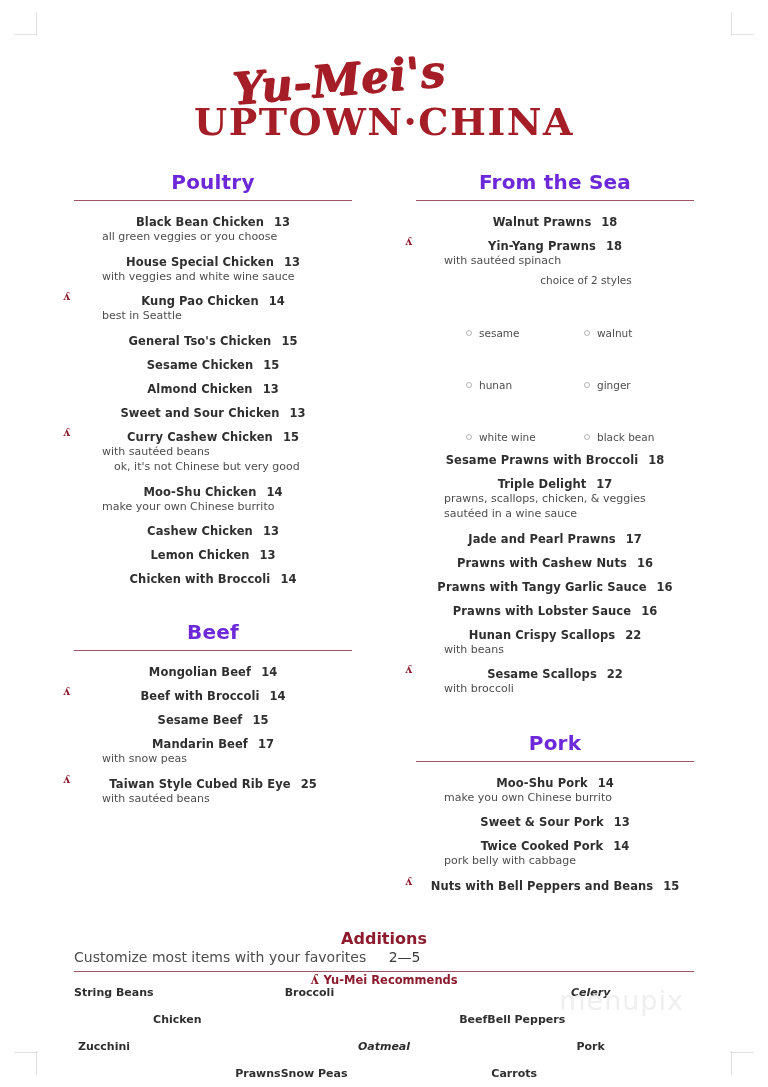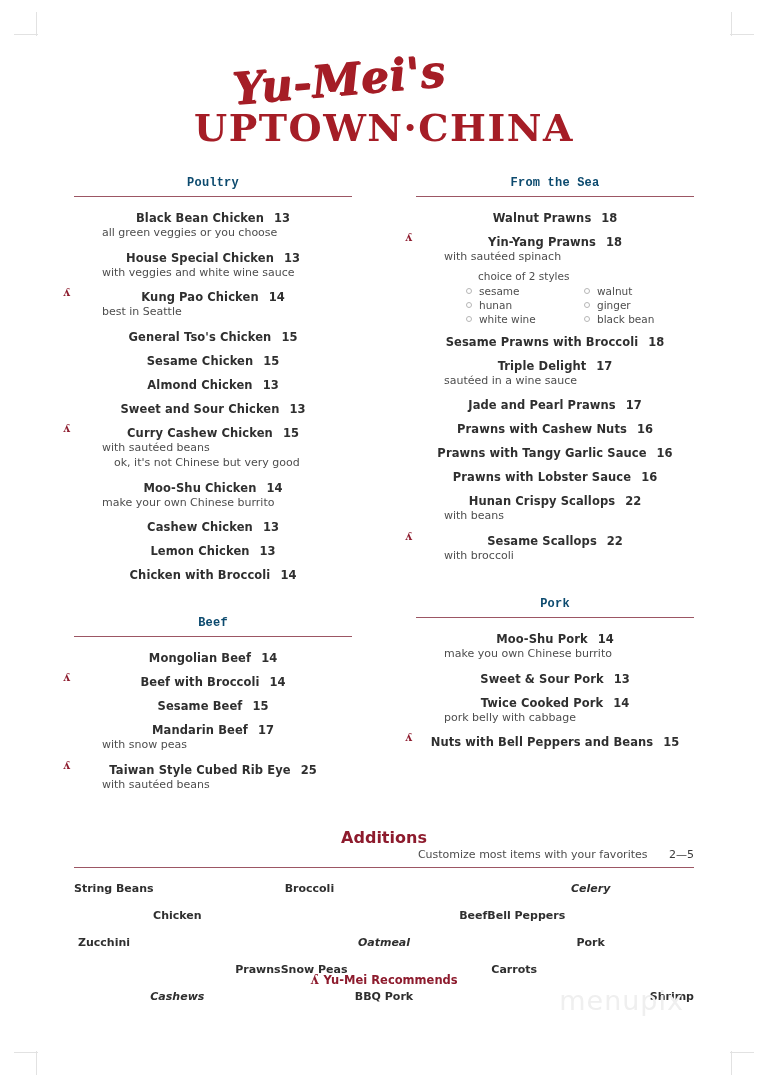--- a/index.html
+++ b/index.html
@@ -60,43 +60,42 @@
     margin-bottom: -12px;
     text-shadow: 1px 1px 0 #a51d26;
   }
   .logo-main {
     font-family: "DejaVu Serif", "Liberation Serif", serif;
     font-weight: 700;
     font-size: 38px;
     color: #a51d26;
     letter-spacing: 1.5px;
     display: block;
-    margin-top: 6px;
+    margin-top: 0;
   }
 
   
   .columns {
     display: flex;
     margin: 26px 0 0 0;
     padding: 0 74px;
     box-sizing: border-box;
     gap: 64px;
   }
   .col { flex: 1 1 0; min-width: 0; }
 
   
   .section { margin-bottom: 4px; }
   .section-title {
     text-align: center;
-    color: #0c4a6e;
-    font-size: 12px;
+    color: #6d28d9;
+    font-size: 20px;
     font-weight: 700;
     letter-spacing: 0.2px;
     margin: 0 0 6px 0;
-    font-family: Liberation Mono, monospace;
   }
   .section-rule {
     height: 1px;
     background: #9c5664;
     margin: 0 0 14px 0;
   }
 
   
   .item {
     position: relative;
@@ -136,39 +135,40 @@
     left: -11px;
     top: -3px;
     color: #8d1b2d;
     font-size: 11px;
     font-weight: 700;
     font-family: "DejaVu Serif", "Liberation Serif", serif;
     line-height: 1;
   }
 
   
-  .styles-block { margin-top: 5px; margin-left: 40px; }
+  .styles-block { margin-top: 5px; margin-left: 40px; text-align: center; }
   .styles-title {
     font-size: 10.5px;
     color: #4d4d4d;
     margin-left: 22px;
     margin-bottom: 3px;
   }
   .styles-grid {
     display: grid;
     grid-template-columns: 1fr 1fr;
     column-gap: 8px;
     row-gap: 2px;
     margin-left: 10px;
   }
   .style-opt {
     font-size: 10.5px;
     color: #4d4d4d;
     display: flex;
     align-items: center;
+    margin-top: 38px;
   }
   .bullet {
     display: inline-block;
     width: 4px;
     height: 4px;
     border: 1px solid #b6b6b6;
     border-radius: 50%;
     margin-right: 7px;
     flex: 0 0 auto;
   }
@@ -178,22 +178,22 @@
     margin: 26px 74px 0 74px;
   }
   .additions-title {
     text-align: center;
     color: #8d1b2d;
     font-size: 16px;
     font-weight: 700;
     margin: 0 0 1px 0;
   }
   .additions-sub {
-    text-align: right;
-    font-size: 11px;
+    text-align: left;
+    font-size: 14px;
     color: #4d4d4d;
     margin-bottom: 6px;
   }
   .additions-sub .price {
     margin-left: 18px;
     color: #3a3a3a;
   }
   .additions-rule {
     height: 1px;
     background: #9c5664;
@@ -451,20 +451,21 @@
             <div class="item-row">
               <span class="item-name">Sesame Prawns with Broccoli</span>
               <span class="item-price">18</span>
             </div>
           </div>
           <div class="item">
             <div class="item-row">
               <span class="item-name">Triple Delight</span>
               <span class="item-price">17</span>
             </div>
+            <div class="item-desc">prawns, scallops, chicken, &amp; veggies</div>
             <div class="item-desc">sautéed in a wine sauce</div>
           </div>
           <div class="item">
             <div class="item-row">
               <span class="item-name">Jade and Pearl Prawns</span>
               <span class="item-price">17</span>
             </div>
           </div>
           <div class="item">
             <div class="item-row">

